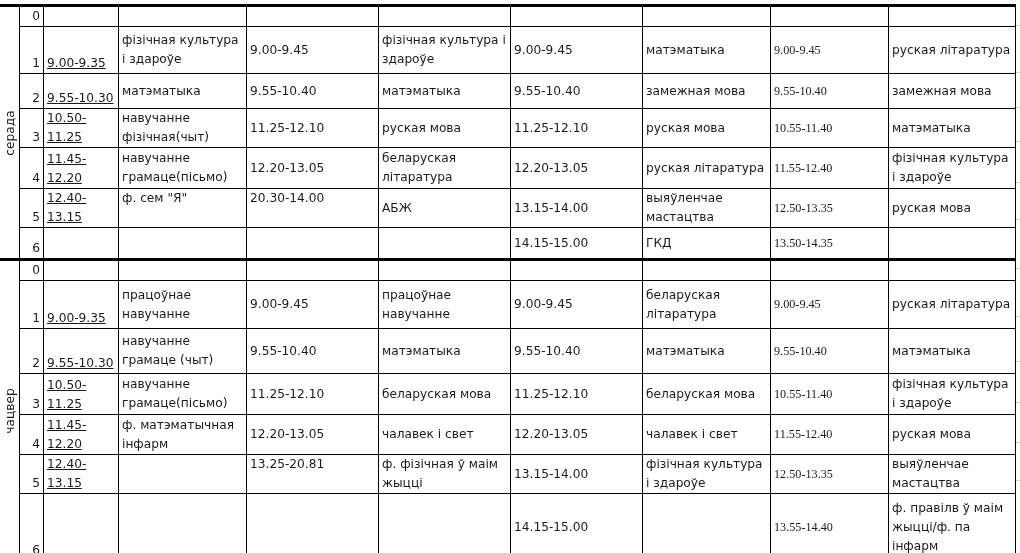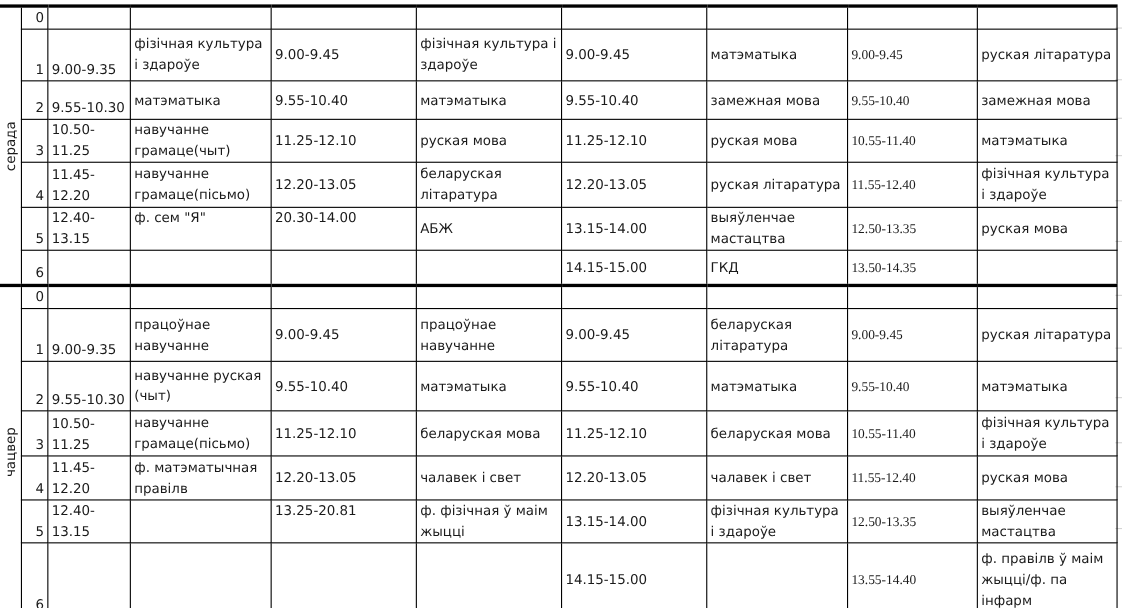--- a/index.html
+++ b/index.html
@@ -8,21 +8,21 @@
   .sheet { position: absolute; left: 0; top: 0; width: 1020px; height: 553px; }
   
   .ghost { position: absolute; left: 1014px; width: 6px; height: 1px; background: #d4d4d4; }
   table.sched { position: absolute; left: -1px; top: 4px; border-collapse: collapse; table-layout: fixed; }
   table.sched td { border: 1px solid #000; padding: 0 3px; font-size: 12.2px; line-height: 19px;
                    overflow: hidden; white-space: normal; word-wrap: break-word; }
   td.day { width: 13px; padding: 0; border-left: none; position: relative; }
   td.day .lbl { position: absolute; left: 50%; top: 50%; transform: translate(-50%, -50%) rotate(-90deg);
                 white-space: nowrap; font-size: 12.2px; }
   td.num { width: 17px; text-align: right; vertical-align: bottom; padding: 0 3px 0 0; }
-  td.t1 { width: 68px; vertical-align: bottom; padding-left: 2px; }
+  td.t1 { width: 68px; vertical-align: bottom; padding-left: 2px; text-decoration: underline; }
   td.s { vertical-align: middle; }
   td.t { vertical-align: middle; }
   td.serif { font-family: "Liberation Serif", "DejaVu Serif", serif; font-size: 13.2px; }
   td.top { vertical-align: top; }
   tr.thick-top td { border-top: 3px solid #000; }
   tr.thick-bottom td { border-bottom: 3px solid #000; }
   col.c-day { width: 18px; } col.c-num { width: 24px; } col.c-t1 { width: 75px; }
   col.c-s1 { width: 128px; } col.c-t2 { width: 132px; } col.c-s2 { width: 132px; }
   col.c-t3 { width: 132px; } col.c-s3 { width: 128px; } col.c-t4 { width: 118px; } col.c-s4 { width: 127px; }
 </style>
@@ -89,21 +89,21 @@
           <td class="t">9.55-10.40</td>
           <td class="s">матэматыка</td>
           <td class="t">9.55-10.40</td>
           <td class="s">замежная мова</td>
           <td class="t serif">9.55-10.40</td>
           <td class="s">замежная мова</td>
         </tr>
         <tr style="height: 34px;">
           <td class="num">3</td>
           <td class="t1">10.50-11.25</td>
-          <td class="s">навучанне грамаце(чыт)</td>
+          <td class="s">навучанне фізічная(чыт)</td>
           <td class="t">11.25-12.10</td>
           <td class="s">руская мова</td>
           <td class="t">11.25-12.10</td>
           <td class="s">руская мова</td>
           <td class="t serif">10.55-11.40</td>
           <td class="s">матэматыка</td>
         </tr>
         <tr style="height: 41px;">
           <td class="num">4</td>
           <td class="t1">11.45-12.20</td>
@@ -158,21 +158,21 @@
           <td class="t">9.00-9.45</td>
           <td class="s">працоўнае навучанне</td>
           <td class="t">9.00-9.45</td>
           <td class="s">беларуская літаратура</td>
           <td class="t serif">9.00-9.45</td>
           <td class="s">руская літаратура</td>
         </tr>
         <tr style="height: 45px;">
           <td class="num">2</td>
           <td class="t1">9.55-10.30</td>
-          <td class="s">навучанне руская (чыт)</td>
+          <td class="s">навучанне грамаце (чыт)</td>
           <td class="t">9.55-10.40</td>
           <td class="s">матэматыка</td>
           <td class="t">9.55-10.40</td>
           <td class="s">матэматыка</td>
           <td class="t serif">9.55-10.40</td>
           <td class="s">матэматыка</td>
         </tr>
         <tr style="height: 41px;">
           <td class="num">3</td>
           <td class="t1">10.50-11.25</td>
@@ -180,21 +180,21 @@
           <td class="t">11.25-12.10</td>
           <td class="s">беларуская мова</td>
           <td class="t">11.25-12.10</td>
           <td class="s">беларуская мова</td>
           <td class="t serif">10.55-11.40</td>
           <td class="s">фізічная культура і здароўе</td>
         </tr>
         <tr style="height: 40px;">
           <td class="num">4</td>
           <td class="t1">11.45-12.20</td>
-          <td class="s">ф. матэматычная правілв</td>
+          <td class="s">ф. матэматычная інфарм</td>
           <td class="t">12.20-13.05</td>
           <td class="s">чалавек і свет</td>
           <td class="t">12.20-13.05</td>
           <td class="s">чалавек і свет</td>
           <td class="t serif">11.55-12.40</td>
           <td class="s">руская мова</td>
         </tr>
         <tr style="height: 38px;">
           <td class="num">5</td>
           <td class="t1">12.40-13.15</td>

